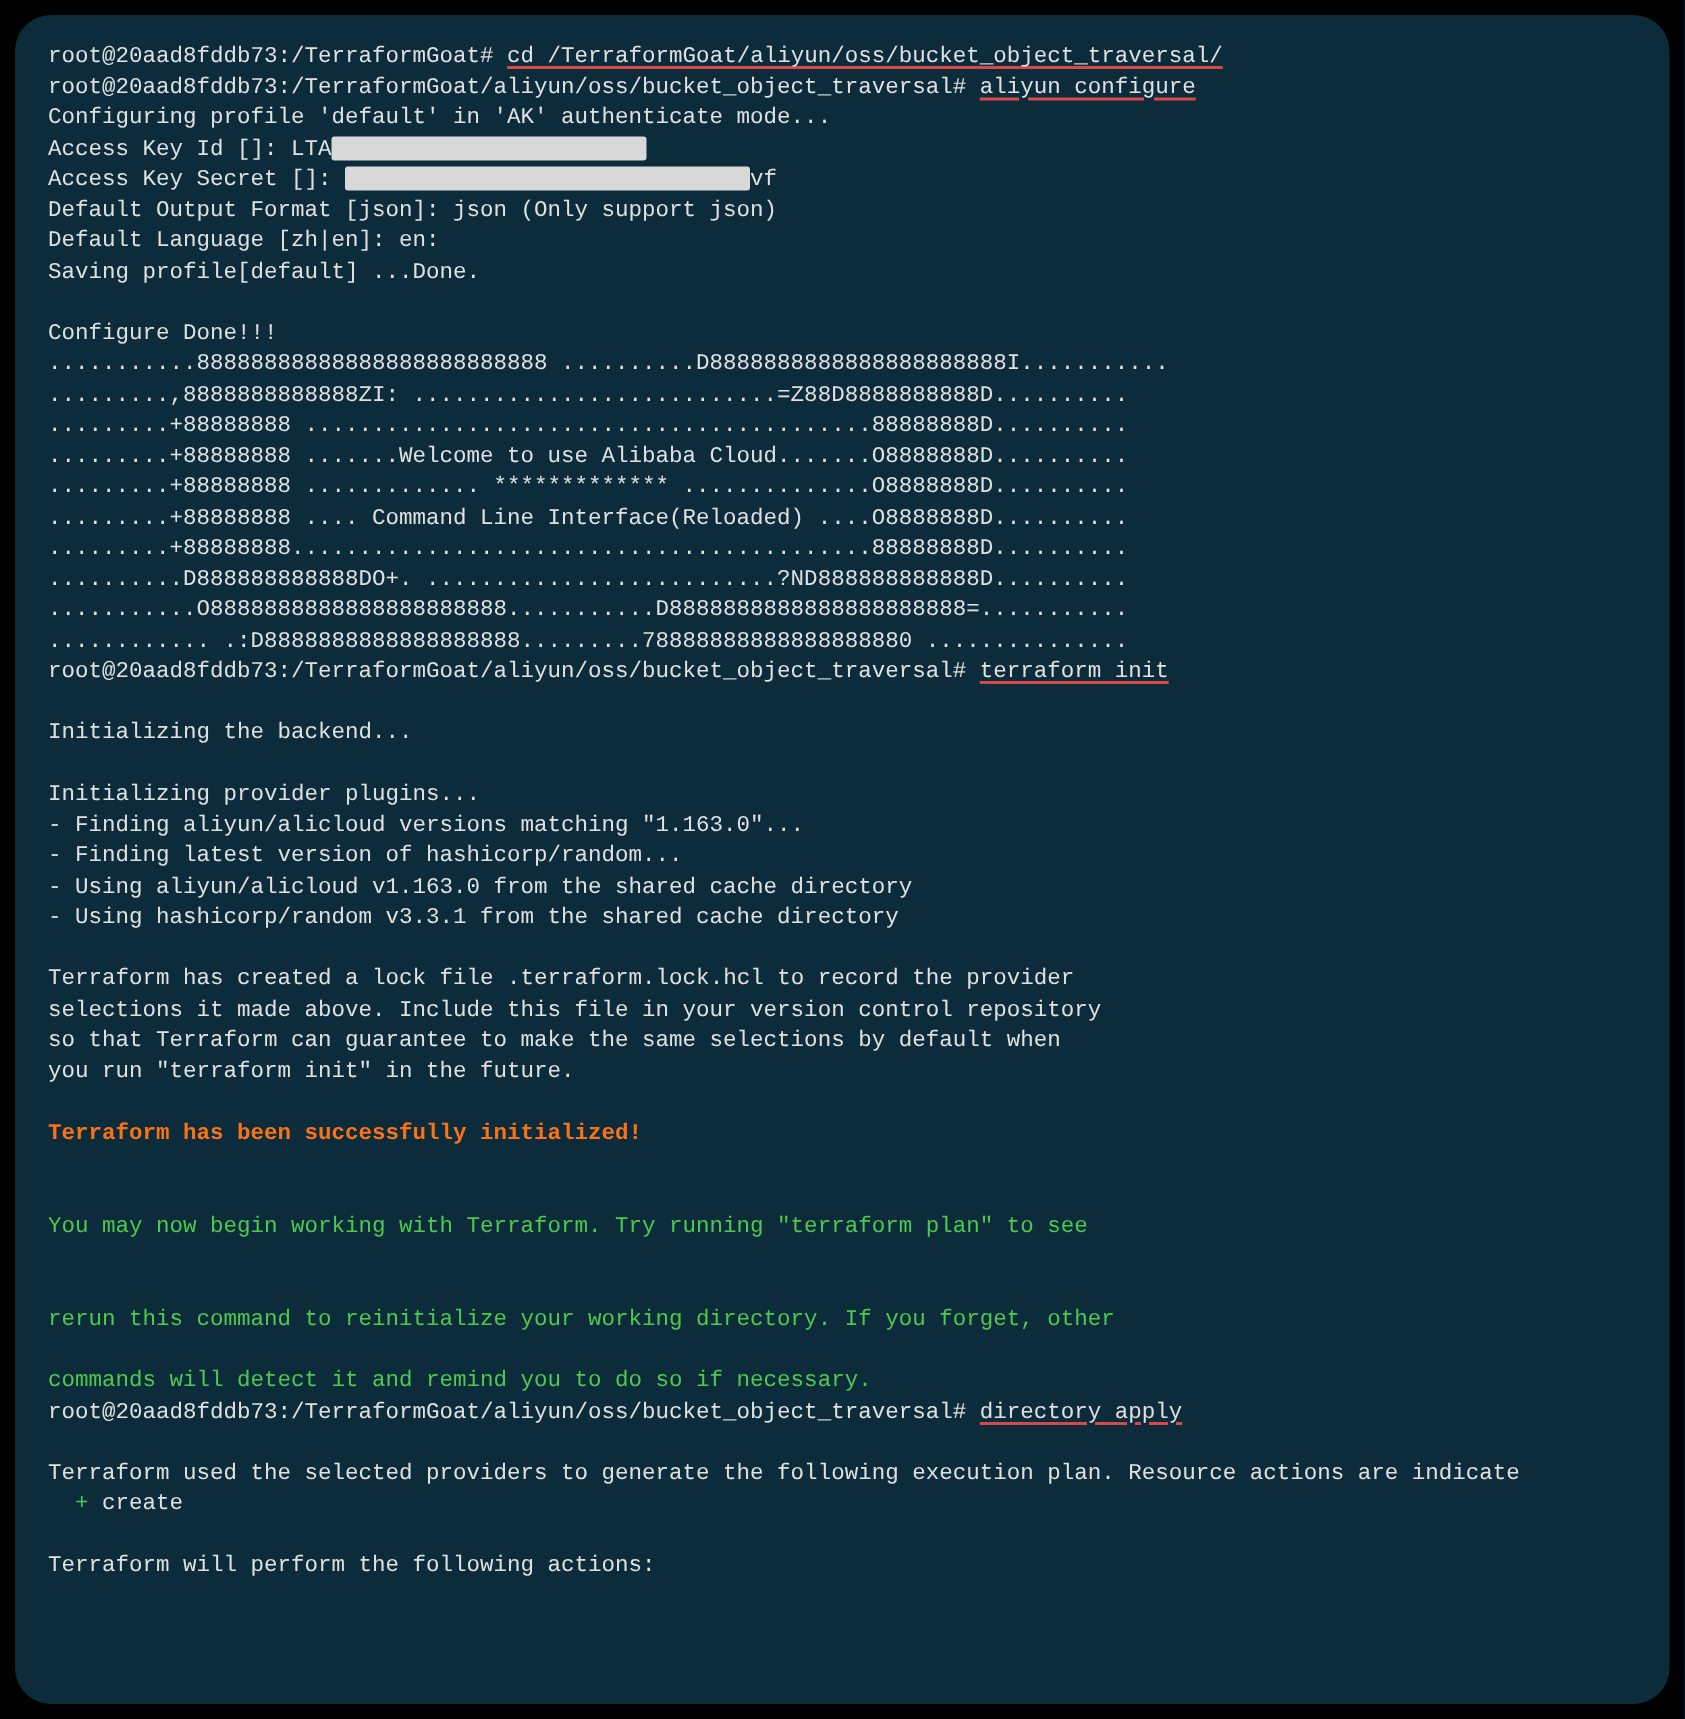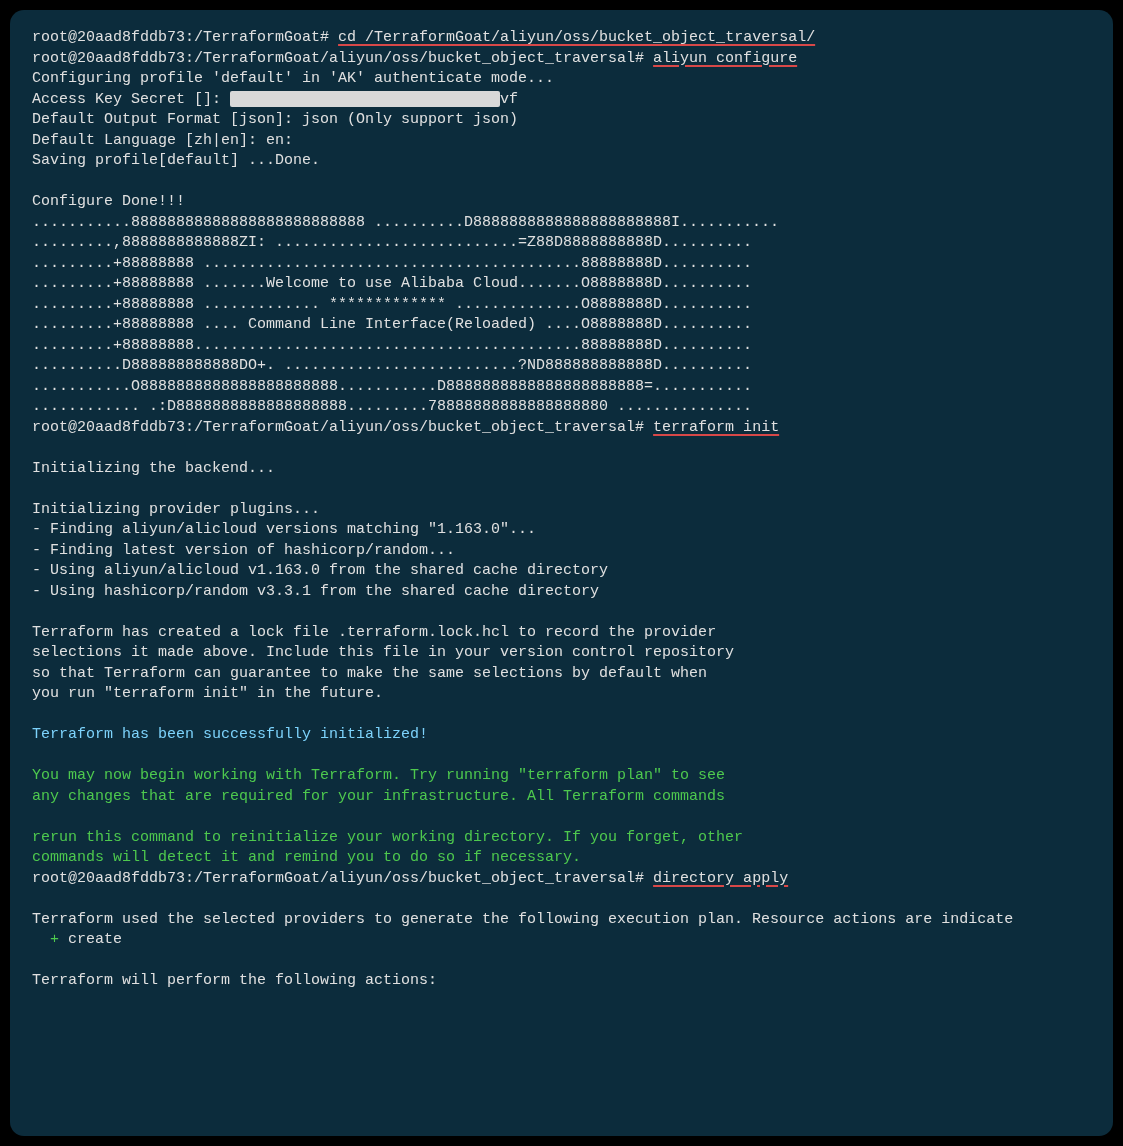--- a/index.html
+++ b/index.html
@@ -5,40 +5,40 @@
   * { margin: 0; padding: 0; box-sizing: border-box; }
   body {
     background: #000;
     width: 1123px;
     height: 1146px;
     padding: 10px;
     font-family: "Menlo", "Consolas", "Courier New", monospace;
   }
   .terminal {
     background: #0c2c3c;
-    border-radius: 14px;
+    border-radius: 24px;
     width: 100%;
     height: 100%;
     padding: 18px 22px;
     overflow: hidden;
     font-size: 15px;
     line-height: 20.5px;
     color: #e0e0e0;
   }
   .line { white-space: pre; }
   .prompt { color: #e0e0e0; }
   .cmd-underline {
     text-decoration: underline;
     text-decoration-color: #d84848;
     text-decoration-thickness: 2px;
     text-underline-offset: 3px;
   }
   .bold { font-weight: normal; }
-  .green { color: #4ec94e; }
-  .green-bold { color: #7dd3fc; font-weight: normal; }
+  .green { color: #4ec94e; margin-top: 21px; }
+  .green-bold { color: #f97316; font-weight: bold; }
   .redacted {
     display: inline-block;
     background: #d8d8d8;
     color: transparent;
     height: 16px;
     vertical-align: middle;
     border-radius: 2px;
     filter: blur(0.5px);
   }
 </style>
@@ -46,20 +46,21 @@
 <body>
 
 <div class="terminal">
 
   <div class="line"><span class="prompt">root@20aad8fddb73:/TerraformGoat# </span><span class="cmd-underline">cd /TerraformGoat/aliyun/oss/bucket_object_traversal/</span></div>
 
   <div class="line"><span class="prompt">root@20aad8fddb73:/TerraformGoat/aliyun/oss/bucket_object_traversal# </span><span class="cmd-underline">aliyun configure</span></div>
 
   <div class="line">Configuring profile 'default' in 'AK' authenticate mode...</div>
 
+  <div class="line"><span>Access Key Id []: LTA</span><span class="redacted" style="width:210px;">xxxxxxxxxxxxxxxxxxxx</span></div>
 
   <div class="line"><span>Access Key Secret []: </span><span class="redacted" style="width:270px;text-decoration:underline;">xxxxxxxxxxxxxxxxxxxxxxxxxx</span><span>vf</span></div>
 
   <div class="line">Default Output Format [json]: json (Only support json)</div>
   <div class="line">Default Language [zh|en]: en:</div>
   <div class="line">Saving profile[default] ...Done.</div>
   <div class="line">&nbsp;</div>
   <div class="line">Configure Done!!!</div>
 
   <div class="line">...........88888888888888888888888888 ..........D8888888888888888888888I...........</div>
@@ -87,21 +88,20 @@
 
   <div class="line"><span>Terraform has created a lock file </span><span class="bold">.terraform.lock.hcl</span><span> to record the provider</span></div>
   <div class="line">selections it made above. Include this file in your version control repository</div>
   <div class="line">so that Terraform can guarantee to make the same selections by default when</div>
   <div class="line">you run "terraform init" in the future.</div>
   <div class="line">&nbsp;</div>
 
   <div class="line green-bold">Terraform has been successfully initialized!</div>
   <div class="line">&nbsp;</div>
   <div class="line green">You may now begin working with Terraform. Try running "terraform plan" to see</div>
-  <div class="line green">any changes that are required for your infrastructure. All Terraform commands</div>
   <div class="line">&nbsp;</div>
   <div class="line green">rerun this command to reinitialize your working directory. If you forget, other</div>
   <div class="line green">commands will detect it and remind you to do so if necessary.</div>
 
   <div class="line"><span class="prompt">root@20aad8fddb73:/TerraformGoat/aliyun/oss/bucket_object_traversal# </span><span class="cmd-underline">directory apply</span></div>
 
   <div class="line">&nbsp;</div>
   <div class="line">Terraform used the selected providers to generate the following execution plan. Resource actions are indicate</div>
   <div class="line"><span class="green">  + </span><span>create</span></div>
   <div class="line">&nbsp;</div>

